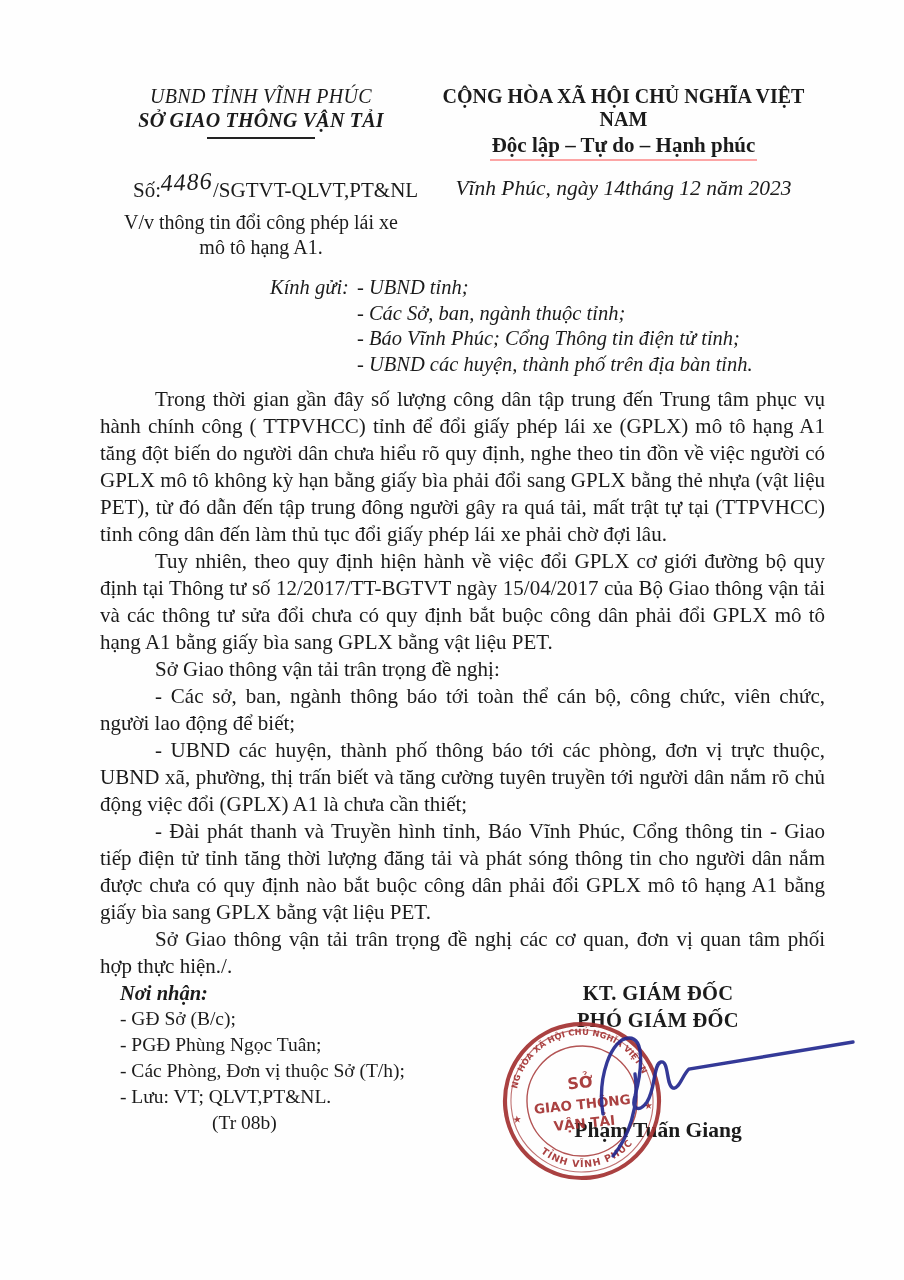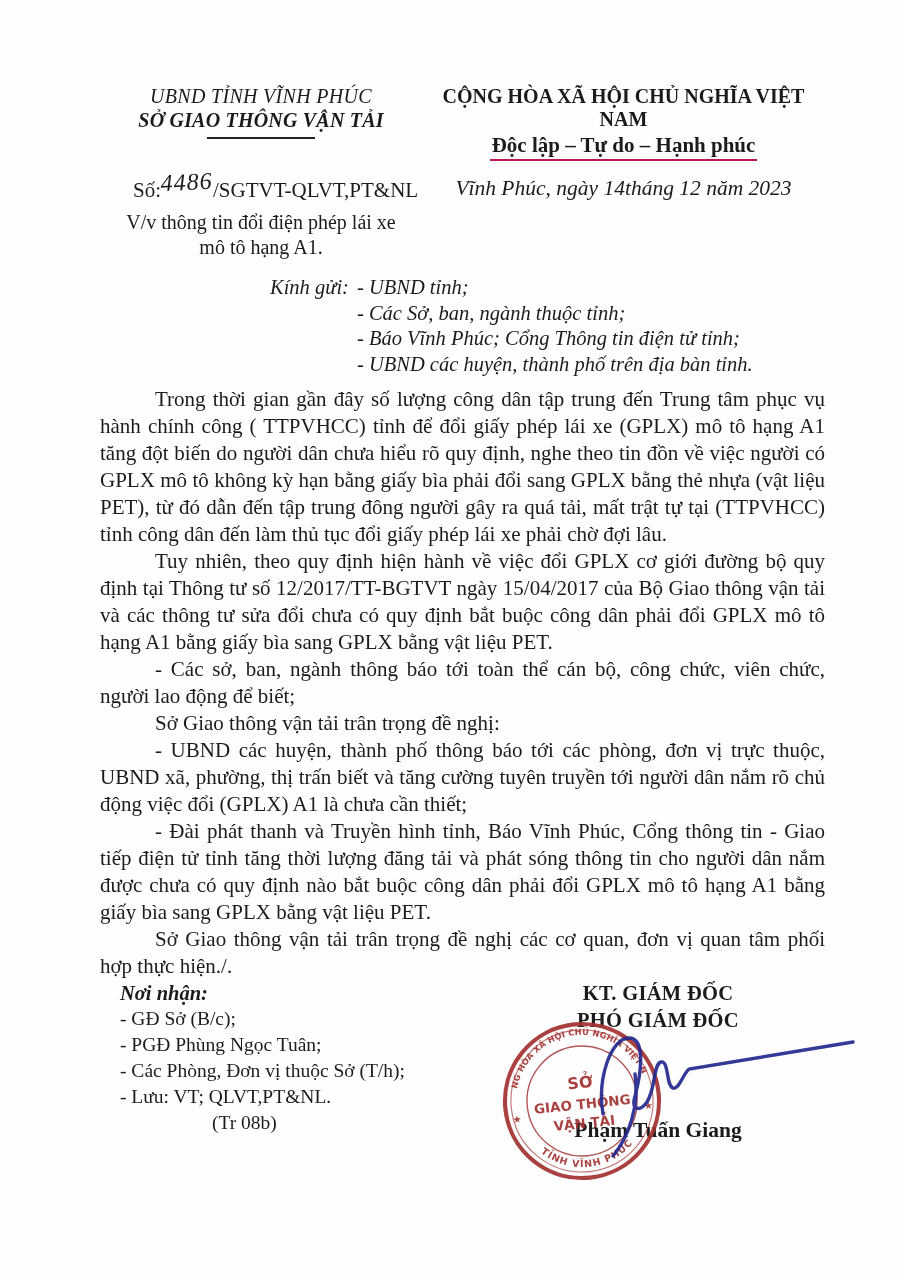--- a/index.html
+++ b/index.html
@@ -16,21 +16,21 @@
   }
   
   .hdr { display:flex; }
   .hdr-left { width:322px; text-align:center;font-style:italic; }
   .hdr-right { flex:1; text-align:center; }
   .org-parent { font-size:20px; line-height:23px; letter-spacing:.3px; }
   .org-name { font-size:20px; line-height:25px; font-weight:bold; letter-spacing:.2px; }
   .org-rule { width:108px; height:2px; background:#222; margin:4px auto 0; }
   .nat-line1 { font-size:20px; line-height:23px; font-weight:bold; }
   .nat-line2 { display:inline-block; font-size:21px; line-height:25px; font-weight:bold;
-               border-bottom:2px solid #be185d; padding:0 2px 1px; margin-top:2px; }
+               border-bottom:2px solid #fca5a5; padding:0 2px 1px; margin-top:2px; }
   
   .meta { display:flex; margin-top:15px; align-items:flex-start; }
   .meta-left { width:322px; }
   .so-line { font-size:21px; margin-left:33px; white-space:nowrap; }
   .handwritten { display:inline-block; font-size:24px; font-style:italic;
                  transform:rotate(-3deg) translateY(-7px); letter-spacing:1px; }
   .date-line { flex:1; text-align:center; font-style:italic; font-size:21.5px; }
   
   .subject { width:322px; text-align:center; font-size:20px; line-height:25px; margin-top:7px; }
   
@@ -72,39 +72,39 @@
   </div>
 
   <div class="meta">
     <div class="meta-left">
       <div class="so-line"><span>Số:</span><span class="handwritten">4486</span><span>/SGTVT-QLVT,PT&amp;NL</span></div>
     </div>
     <div class="date-line">Vĩnh Phúc, ngày 14tháng 12 năm 2023</div>
   </div>
 
   <div class="subject">
-    <div>V/v thông tin đổi điện phép lái xe</div>
+    <div>V/v thông tin đổi công phép lái xe</div>
     <div>mô tô hạng A1.</div>
   </div>
 
   <div class="recipients">
     <div class="label">Kính gửi:</div>
     <div>
       <div>- UBND tỉnh;</div>
       <div>- Các Sở, ban, ngành thuộc tỉnh;</div>
       <div>- Báo Vĩnh Phúc; Cổng Thông tin điện tử tỉnh;</div>
       <div>- UBND các huyện, thành phố trên địa bàn tỉnh.</div>
     </div>
   </div>
 
   <div class="body">
     <p>Trong thời gian gần đây số lượng công dân tập trung đến Trung tâm phục vụ hành chính công ( TTPVHCC) tỉnh để đổi giấy phép lái xe (GPLX) mô tô hạng A1 tăng đột biến do người dân chưa hiểu rõ quy định, nghe theo tin đồn về việc người có GPLX mô tô không kỳ hạn bằng giấy bìa phải đổi sang GPLX bằng thẻ nhựa (vật liệu PET), từ đó dẫn đến tập trung đông người gây ra quá tải, mất trật tự tại (TTPVHCC) tỉnh công dân đến làm thủ tục đổi giấy phép lái xe phải chờ đợi lâu.</p>
     <p>Tuy nhiên, theo quy định hiện hành về việc đổi GPLX cơ giới đường bộ quy định tại Thông tư số 12/2017/TT-BGTVT ngày 15/04/2017 của Bộ Giao thông vận tải và các thông tư sửa đổi chưa có quy định bắt buộc công dân phải đổi GPLX mô tô hạng A1 bằng giấy bìa sang GPLX bằng vật liệu PET.</p>
+    <p>Sở Giao thông vận tải trân trọng đề nghị:</p>
     <p>- Các sở, ban, ngành thông báo tới toàn thể cán bộ, công chức, viên chức, người lao động để biết;</p>
-    <p>Sở Giao thông vận tải trân trọng đề nghị:</p>
     <p>- UBND các huyện, thành phố thông báo tới các phòng, đơn vị trực thuộc, UBND xã, phường, thị trấn biết và tăng cường tuyên truyền tới người dân nắm rõ chủ động việc đổi (GPLX) A1 là chưa cần thiết;</p>
     <p>- Đài phát thanh và Truyền hình tỉnh, Báo Vĩnh Phúc, Cổng thông tin - Giao tiếp điện tử tỉnh tăng thời lượng đăng tải và phát sóng thông tin cho người dân nắm được chưa có quy định nào bắt buộc công dân phải đổi GPLX mô tô hạng A1 bằng giấy bìa sang GPLX bằng vật liệu PET.</p>
     <p>Sở Giao thông vận tải trân trọng đề nghị các cơ quan, đơn vị quan tâm phối hợp thực hiện./.</p>
   </div>
 
   <div class="footer">
     <div class="noi-nhan">
       <div class="nn-label">Nơi nhận:</div>
       <div>- GĐ Sở (B/c);</div>
       <div>- PGĐ Phùng Ngọc Tuân;</div>

